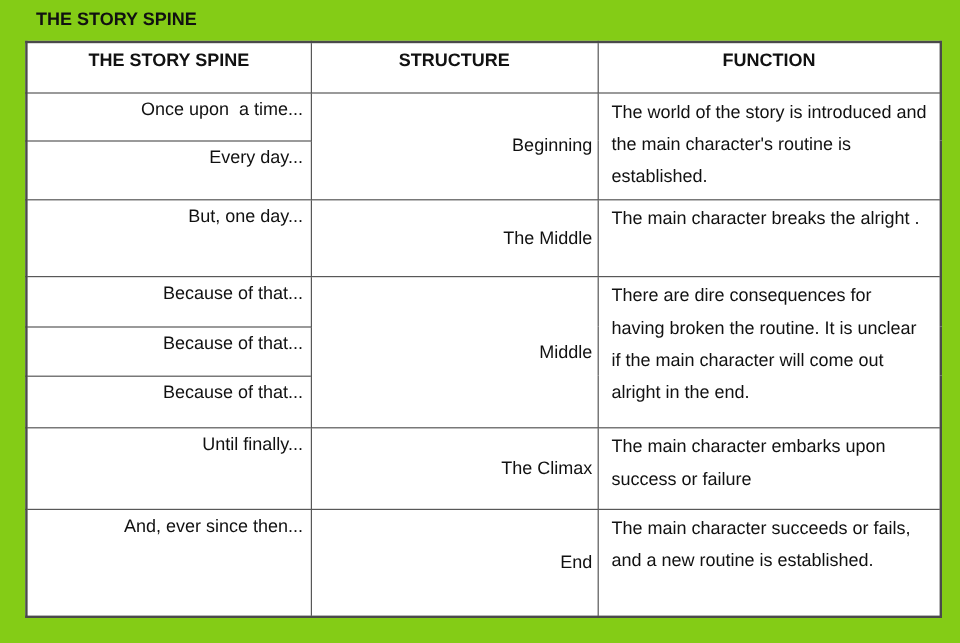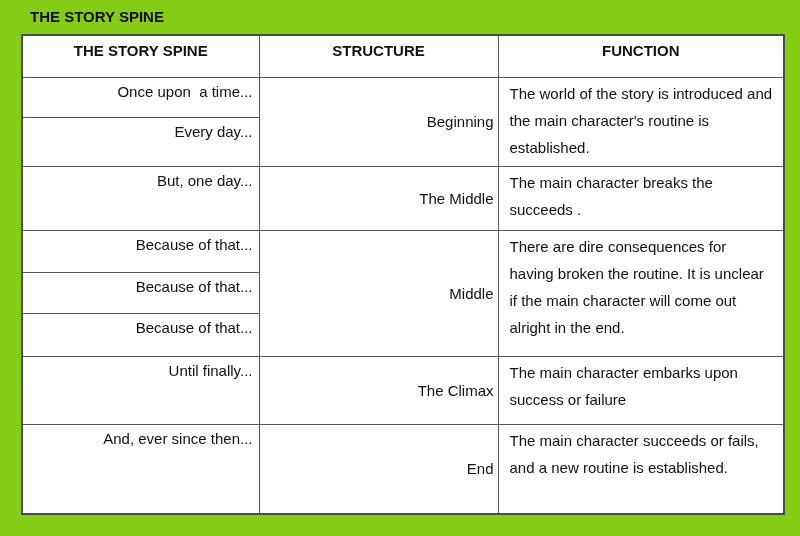--- a/index.html
+++ b/index.html
@@ -104,21 +104,21 @@
         <td class="spine">Once upon  a time...</td>
         <td class="structure" rowspan="2">Beginning</td>
         <td class="func" rowspan="2">The world of the story is introduced and the main character's routine is established.</td>
       </tr>
       <tr class="r2">
         <td class="spine">Every day...</td>
       </tr>
       <tr class="r3">
         <td class="spine">But, one day...</td>
         <td class="structure">The Middle</td>
-        <td class="func">The main character breaks the succeeds .</td>
+        <td class="func">The main character breaks the alright .</td>
       </tr>
       <tr class="r4">
         <td class="spine">Because of that...</td>
         <td class="structure" rowspan="3">Middle</td>
         <td class="func" rowspan="3">There are dire consequences for having broken the routine. It is unclear if the main character will come out alright in the end.</td>
       </tr>
       <tr class="r5">
         <td class="spine">Because of that...</td>
       </tr>
       <tr class="r6">

